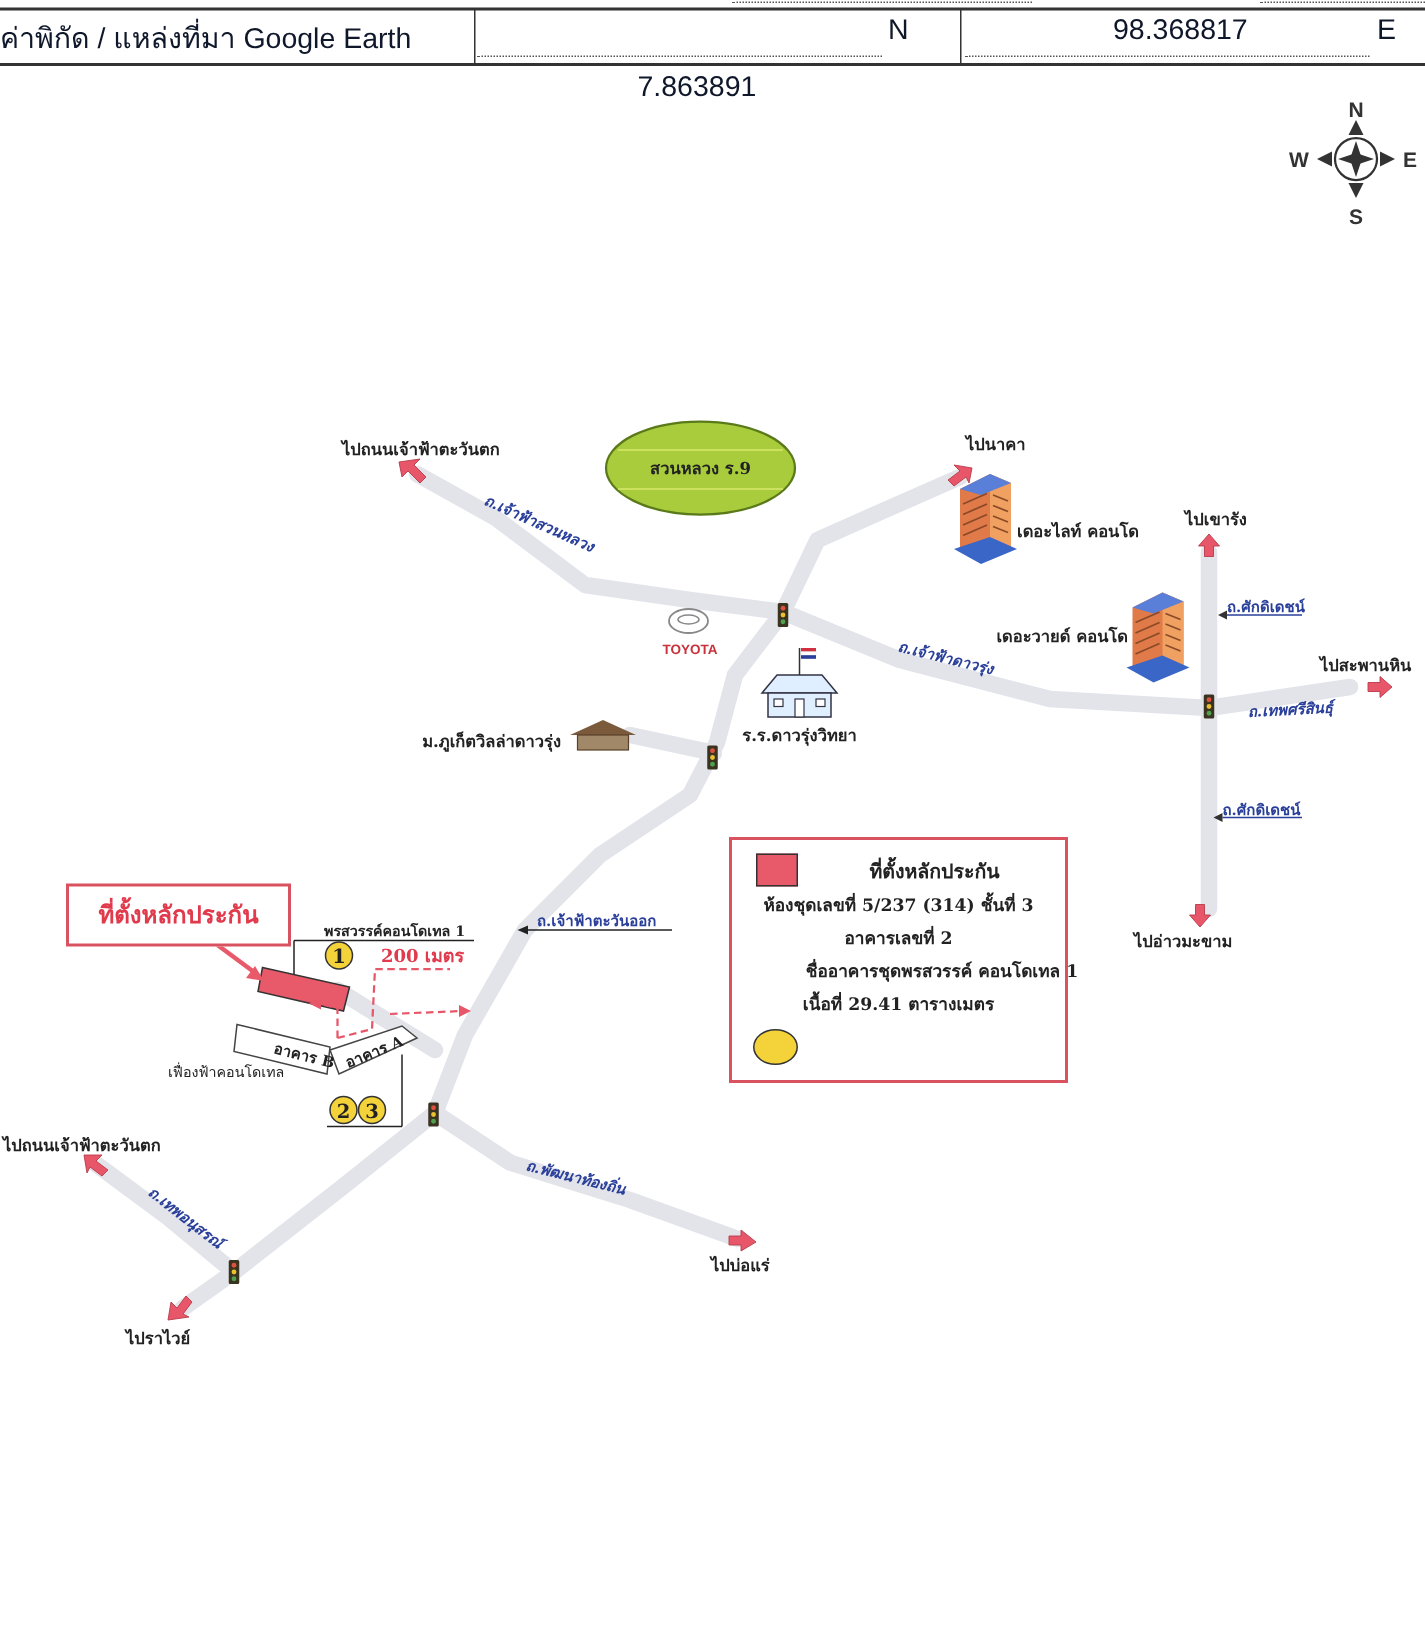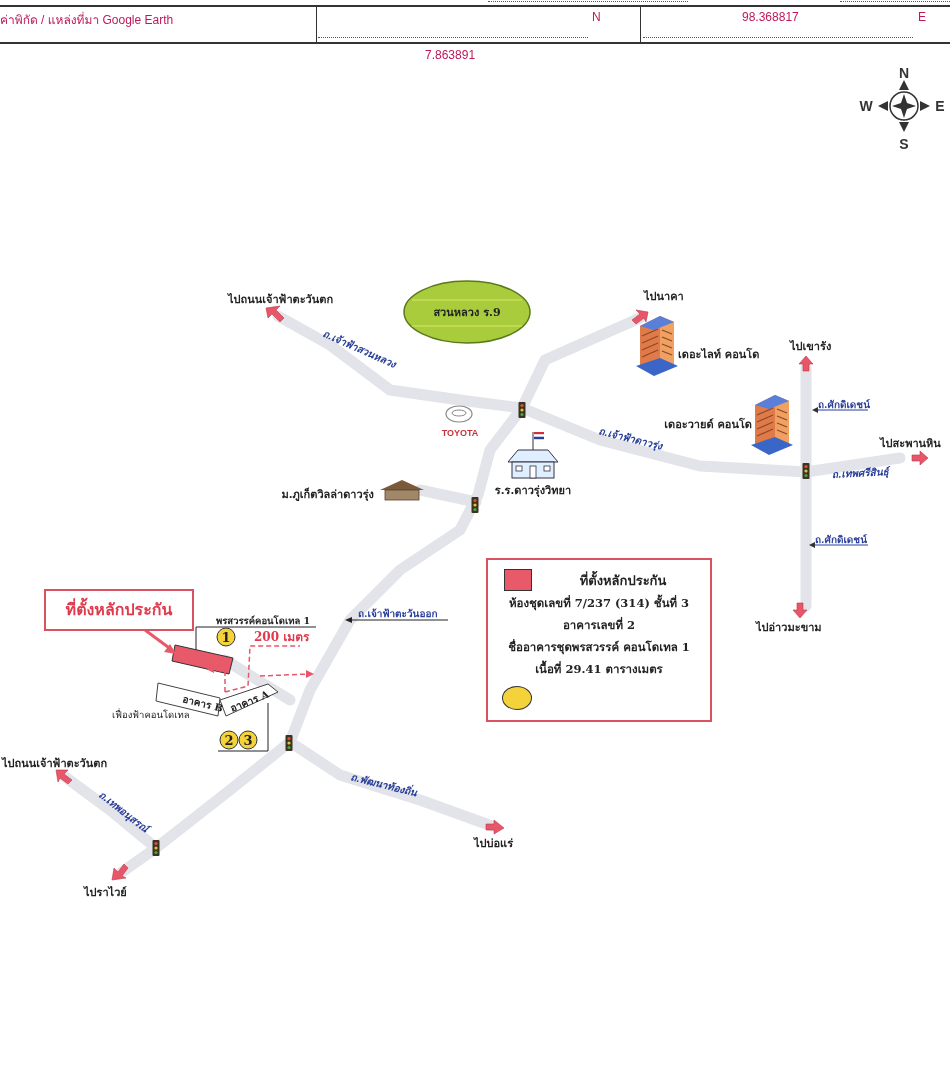--- a/index.html
+++ b/index.html
@@ -2,21 +2,21 @@
 <html><head>
   <meta charset="utf-8">
   <style>
     html, body { margin:0; padding:0; background:#ffffff; }
     body { width:950px; height:1089px; position:relative; overflow:hidden; font-family:"DejaVu Serif", serif; }
     .hdr { position:absolute; left:0; top:0; width:950px; height:44px; font-family:"Liberation Sans", sans-serif; }
     .hdr .topline { position:absolute; left:0; top:5px; width:950px; height:2px; background:#333; }
     .hdr .botline { position:absolute; left:0; top:42px; width:950px; height:2px; background:#333; }
     .hdr .vline { position:absolute; top:6px; width:1px; height:37px; background:#333; }
     .hdr .dots { position:absolute; height:0; border-top:1px dotted #555; }
-    .hdr .cell { position:absolute; top:10px; font-size:12px; color:#be185d; }
+    .hdr .cell { position:absolute; top:10px; font-size:19px; color:#0f172a; }
     svg#map { position:absolute; left:0; top:44px; }
     .lbl { font-family:"DejaVu Serif", serif; font-weight:bold; font-size:11px; fill:#222; }
     .road { font-family:"DejaVu Serif", serif; font-weight:bold; font-style:italic; font-size:10px; fill:#2a3f9a; }
     .legend { position:absolute; left:486px; top:558px; width:222px; height:160px; border:2px solid #d8525f; background:#fff; font-family:"DejaVu Serif", serif; font-weight:bold; color:#222; font-size:11.5px; }
     .legend .row { position:absolute; left:0; width:222px; text-align:center; }
     .legend .sq { position:absolute; left:16px; top:9px; width:26px; height:20px; background:#e85a6a; border:1px solid #333; }
     .legend .circ { position:absolute; left:14px; top:126px; width:28px; height:22px; border-radius:50%; background:#f4d23a; border:1px solid #333; }
     .callout { position:absolute; left:44px; top:589px; width:146px; height:38px; border:2px solid #d8525f; background:#fff; color:#e03a4c; font-family:"DejaVu Serif", serif; font-weight:bold; font-size:16px; text-align:center; line-height:38px; }
   </style>
 </head>
@@ -211,18 +211,18 @@
     <polygon points="314,674 306,670 306,678" fill="#e8566a"></polygon>
     <text x="254" y="641" font-family="DejaVu Serif, serif" font-weight="bold" font-size="12" fill="#e03a4c">200 เมตร</text>
   </g>
 </svg>
 
 <div class="callout">ที่ตั้งหลักประกัน</div>
 
 <div class="legend">
   <div class="sq"></div>
   <div class="row" style="top:10px; left:24px; font-size:13px;">ที่ตั้งหลักประกัน</div>
-  <div class="row" style="top:34px;">ห้องชุดเลขที่ 7/237 (314)   ชั้นที่ 3</div>
+  <div class="row" style="top:34px;">ห้องชุดเลขที่ 5/237 (314)   ชั้นที่ 3</div>
   <div class="row" style="top:56px;">อาคารเลขที่ 2</div>
-  <div class="row" style="top:78px;">ชื่ออาคารชุดพรสวรรค์ คอนโดเทล 1</div>
+  <div class="row" style="top:78px;padding-left:29px;">ชื่ออาคารชุดพรสวรรค์ คอนโดเทล 1</div>
   <div class="row" style="top:100px;">เนื้อที่ 29.41 ตารางเมตร</div>
   <div class="circ"></div>
 </div>
 
 </body></html>

